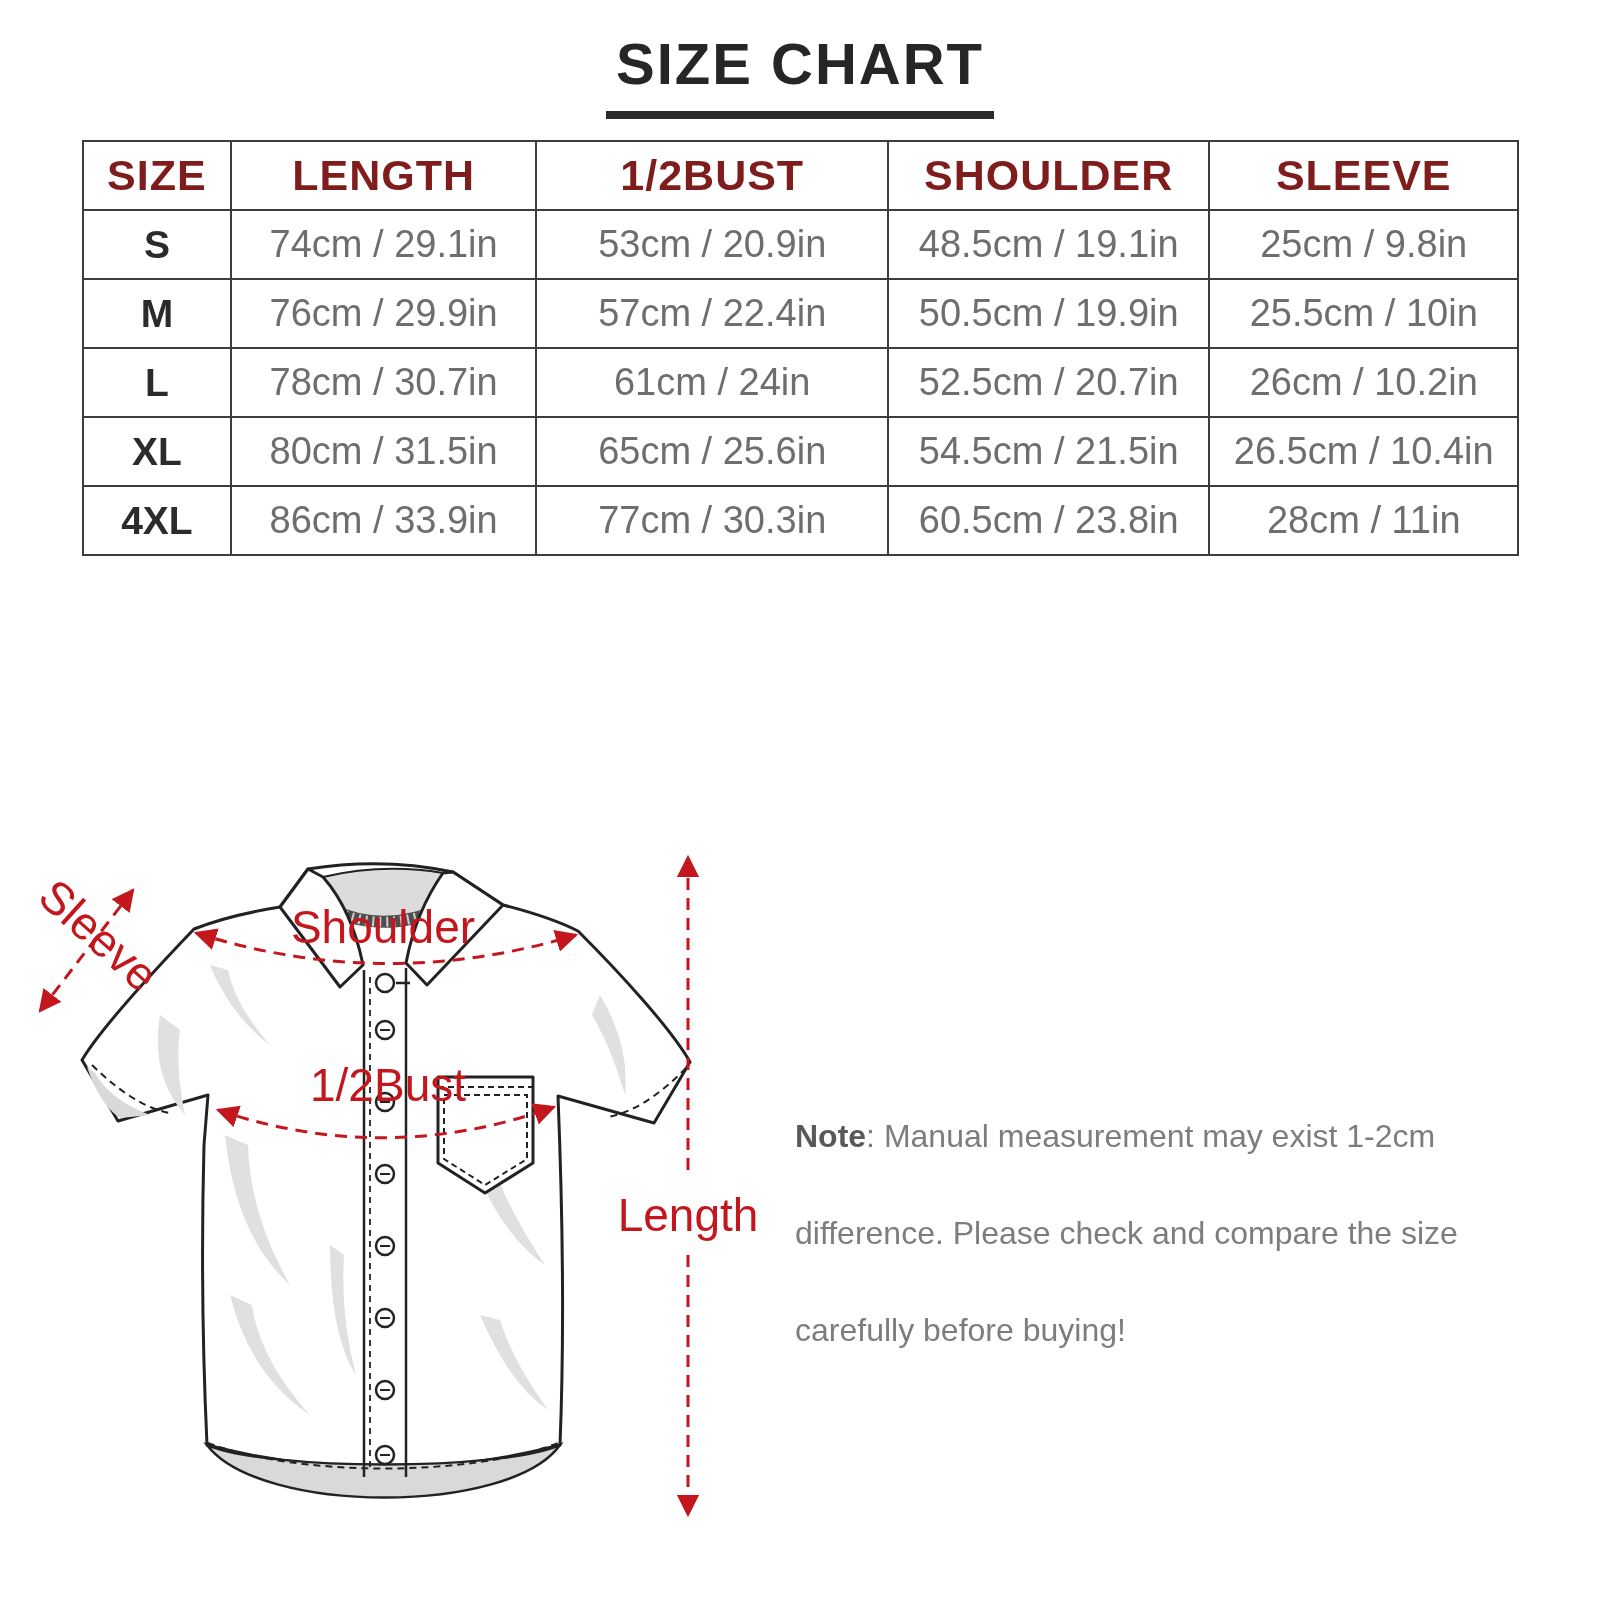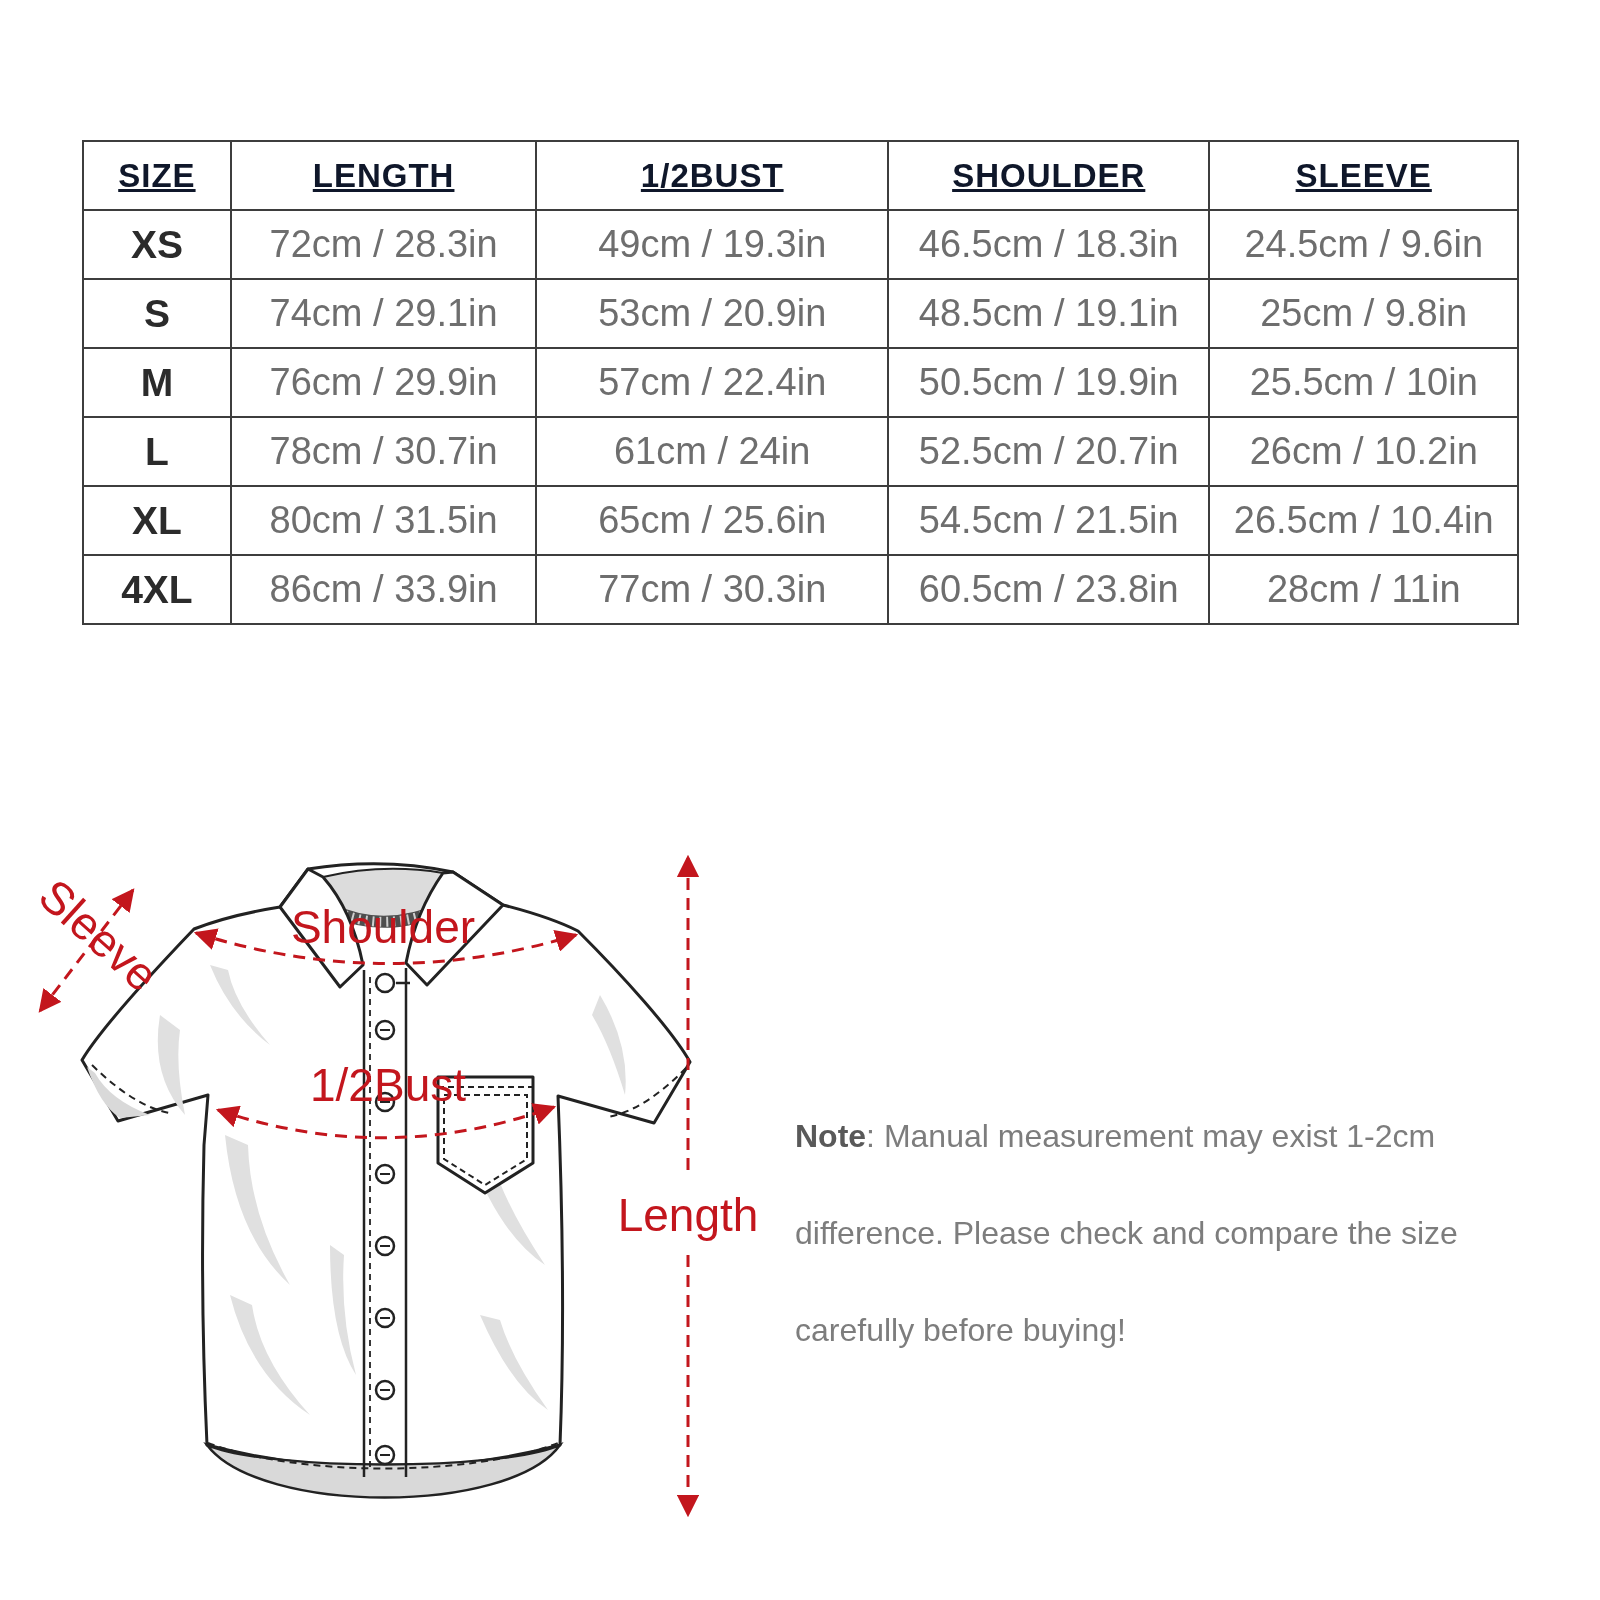--- a/index.html
+++ b/index.html
@@ -9,64 +9,60 @@
   
   .title-wrap{position:absolute;top:30px;left:0;width:100%;text-align:center;}
   .title-wrap span{display:inline-block;font-size:58px;font-weight:bold;color:#262626;
         letter-spacing:2px;border-bottom:8px solid #2c2c2c;padding:0 10px 14px 10px;}
 
   
   table.size-table{position:absolute;left:82px;top:140px;width:1437px;border-collapse:collapse;
         table-layout:fixed;text-align:center;}
   table.size-table th,table.size-table td{border:2px solid #3d3d3d;height:67px;padding:0;
         vertical-align:middle;}
-  table.size-table thead th{color:#0f172a;font-weight:bold;font-size:33px;letter-spacing:1px;text-decoration:underline;}
+  table.size-table thead th{color:#7f1d1d;font-weight:bold;font-size:43px;letter-spacing:1px;}
   table.size-table tbody th{color:#2b2b2b;font-weight:bold;font-size:39px;}
   table.size-table tbody td{color:#6e6e6e;font-size:38px;}
 
   
   .diagram-svg{position:absolute;left:0;top:815px;}
   .red-label{fill:#c3161d;font-size:46px;font-family:"Liberation Sans",sans-serif;}
 
   
   .note{position:absolute;left:795px;top:1088px;width:668px;font-size:32px;line-height:97px;
         color:#7d7d7d;}
   .note b{color:#595959;font-weight:bold;}
 </style>
 </head>
 <body>
 
 <div class="page">
 
+  <div class="title-wrap">
+    <span>SIZE CHART</span>
+  </div>
 
   <table class="size-table">
     <colgroup>
       <col style="width:10.3%">
         <col style="width:21.3%">
         <col style="width:24.5%">
       <col style="width:22.4%">
         <col style="width:21.5%">
     </colgroup>
     <thead>
       <tr>
         <th>SIZE</th>
         <th>LENGTH</th>
         <th>1/2BUST</th>
         <th>SHOULDER</th>
         <th>SLEEVE</th>
       </tr>
     </thead>
     <tbody>
-        <tr>
-          <th>XS</th>
-          <td>72cm / 28.3in</td>
-          <td>49cm / 19.3in</td>
-          <td>46.5cm / 18.3in</td>
-          <td>24.5cm / 9.6in</td>
-        </tr>
         <tr>
           <th>S</th>
           <td>74cm / 29.1in</td>
           <td>53cm / 20.9in</td>
           <td>48.5cm / 19.1in</td>
           <td>25cm / 9.8in</td>
         </tr>
         <tr>
           <th>M</th>
           <td>76cm / 29.9in</td>

